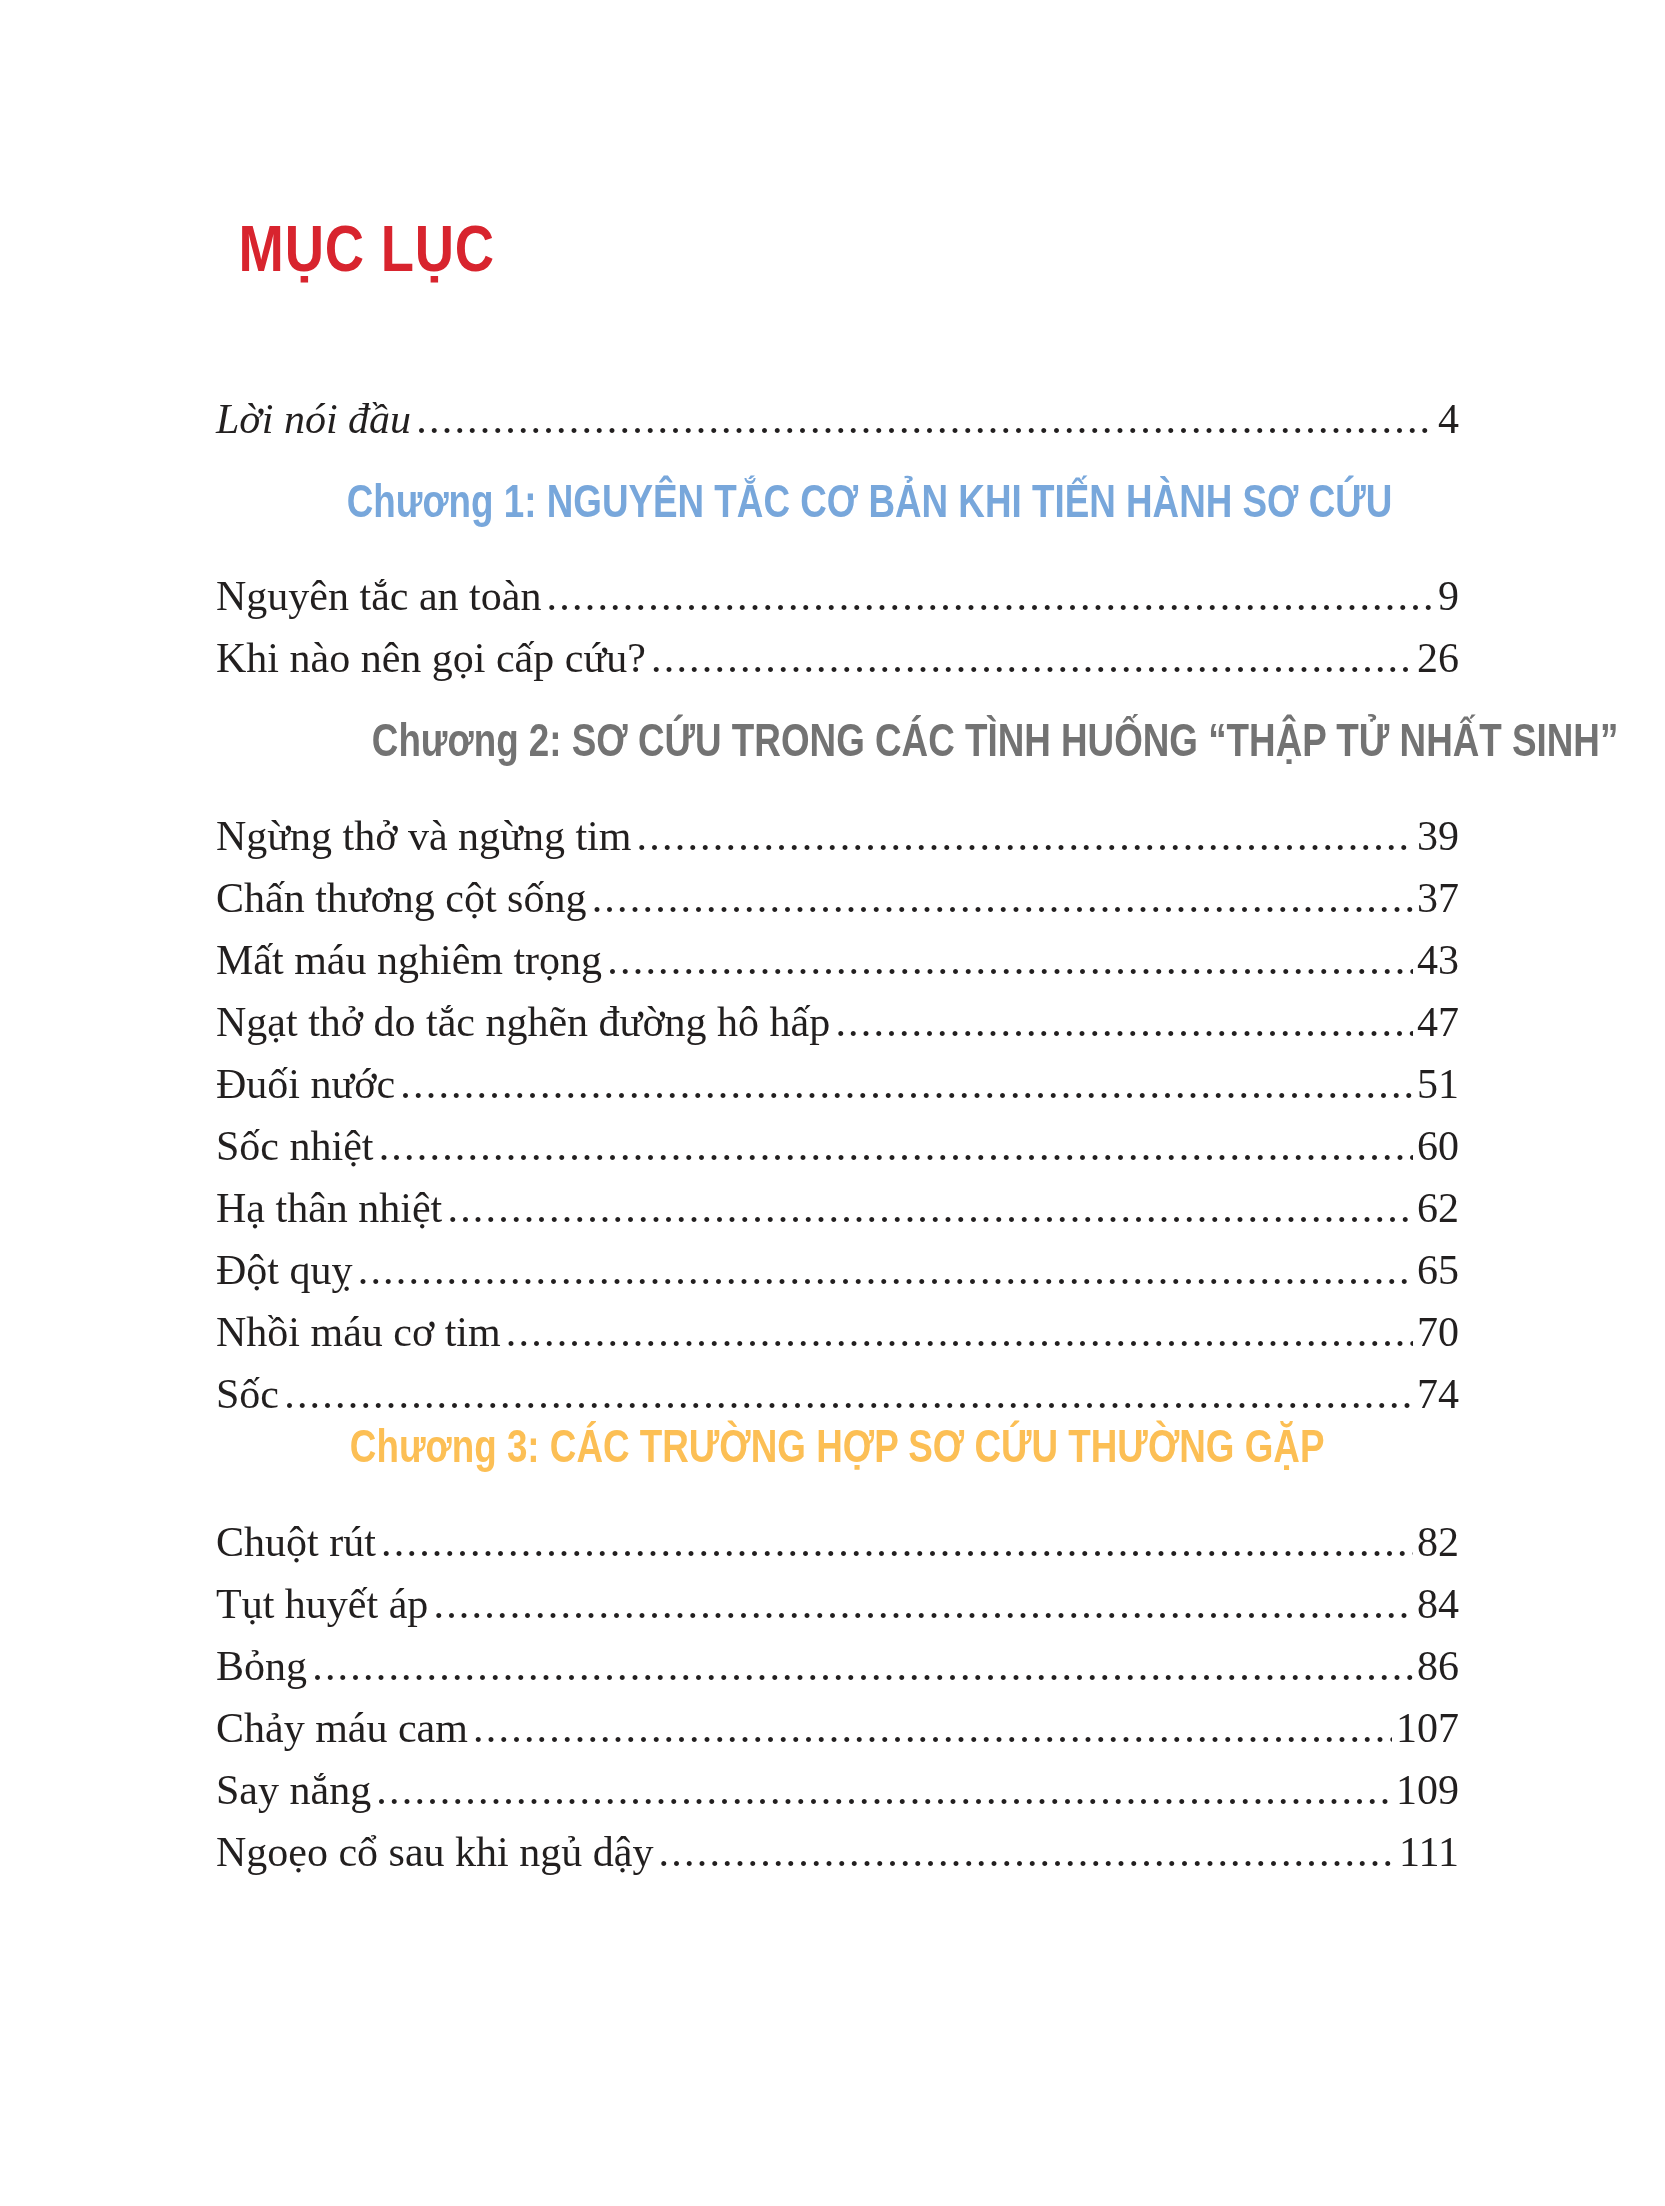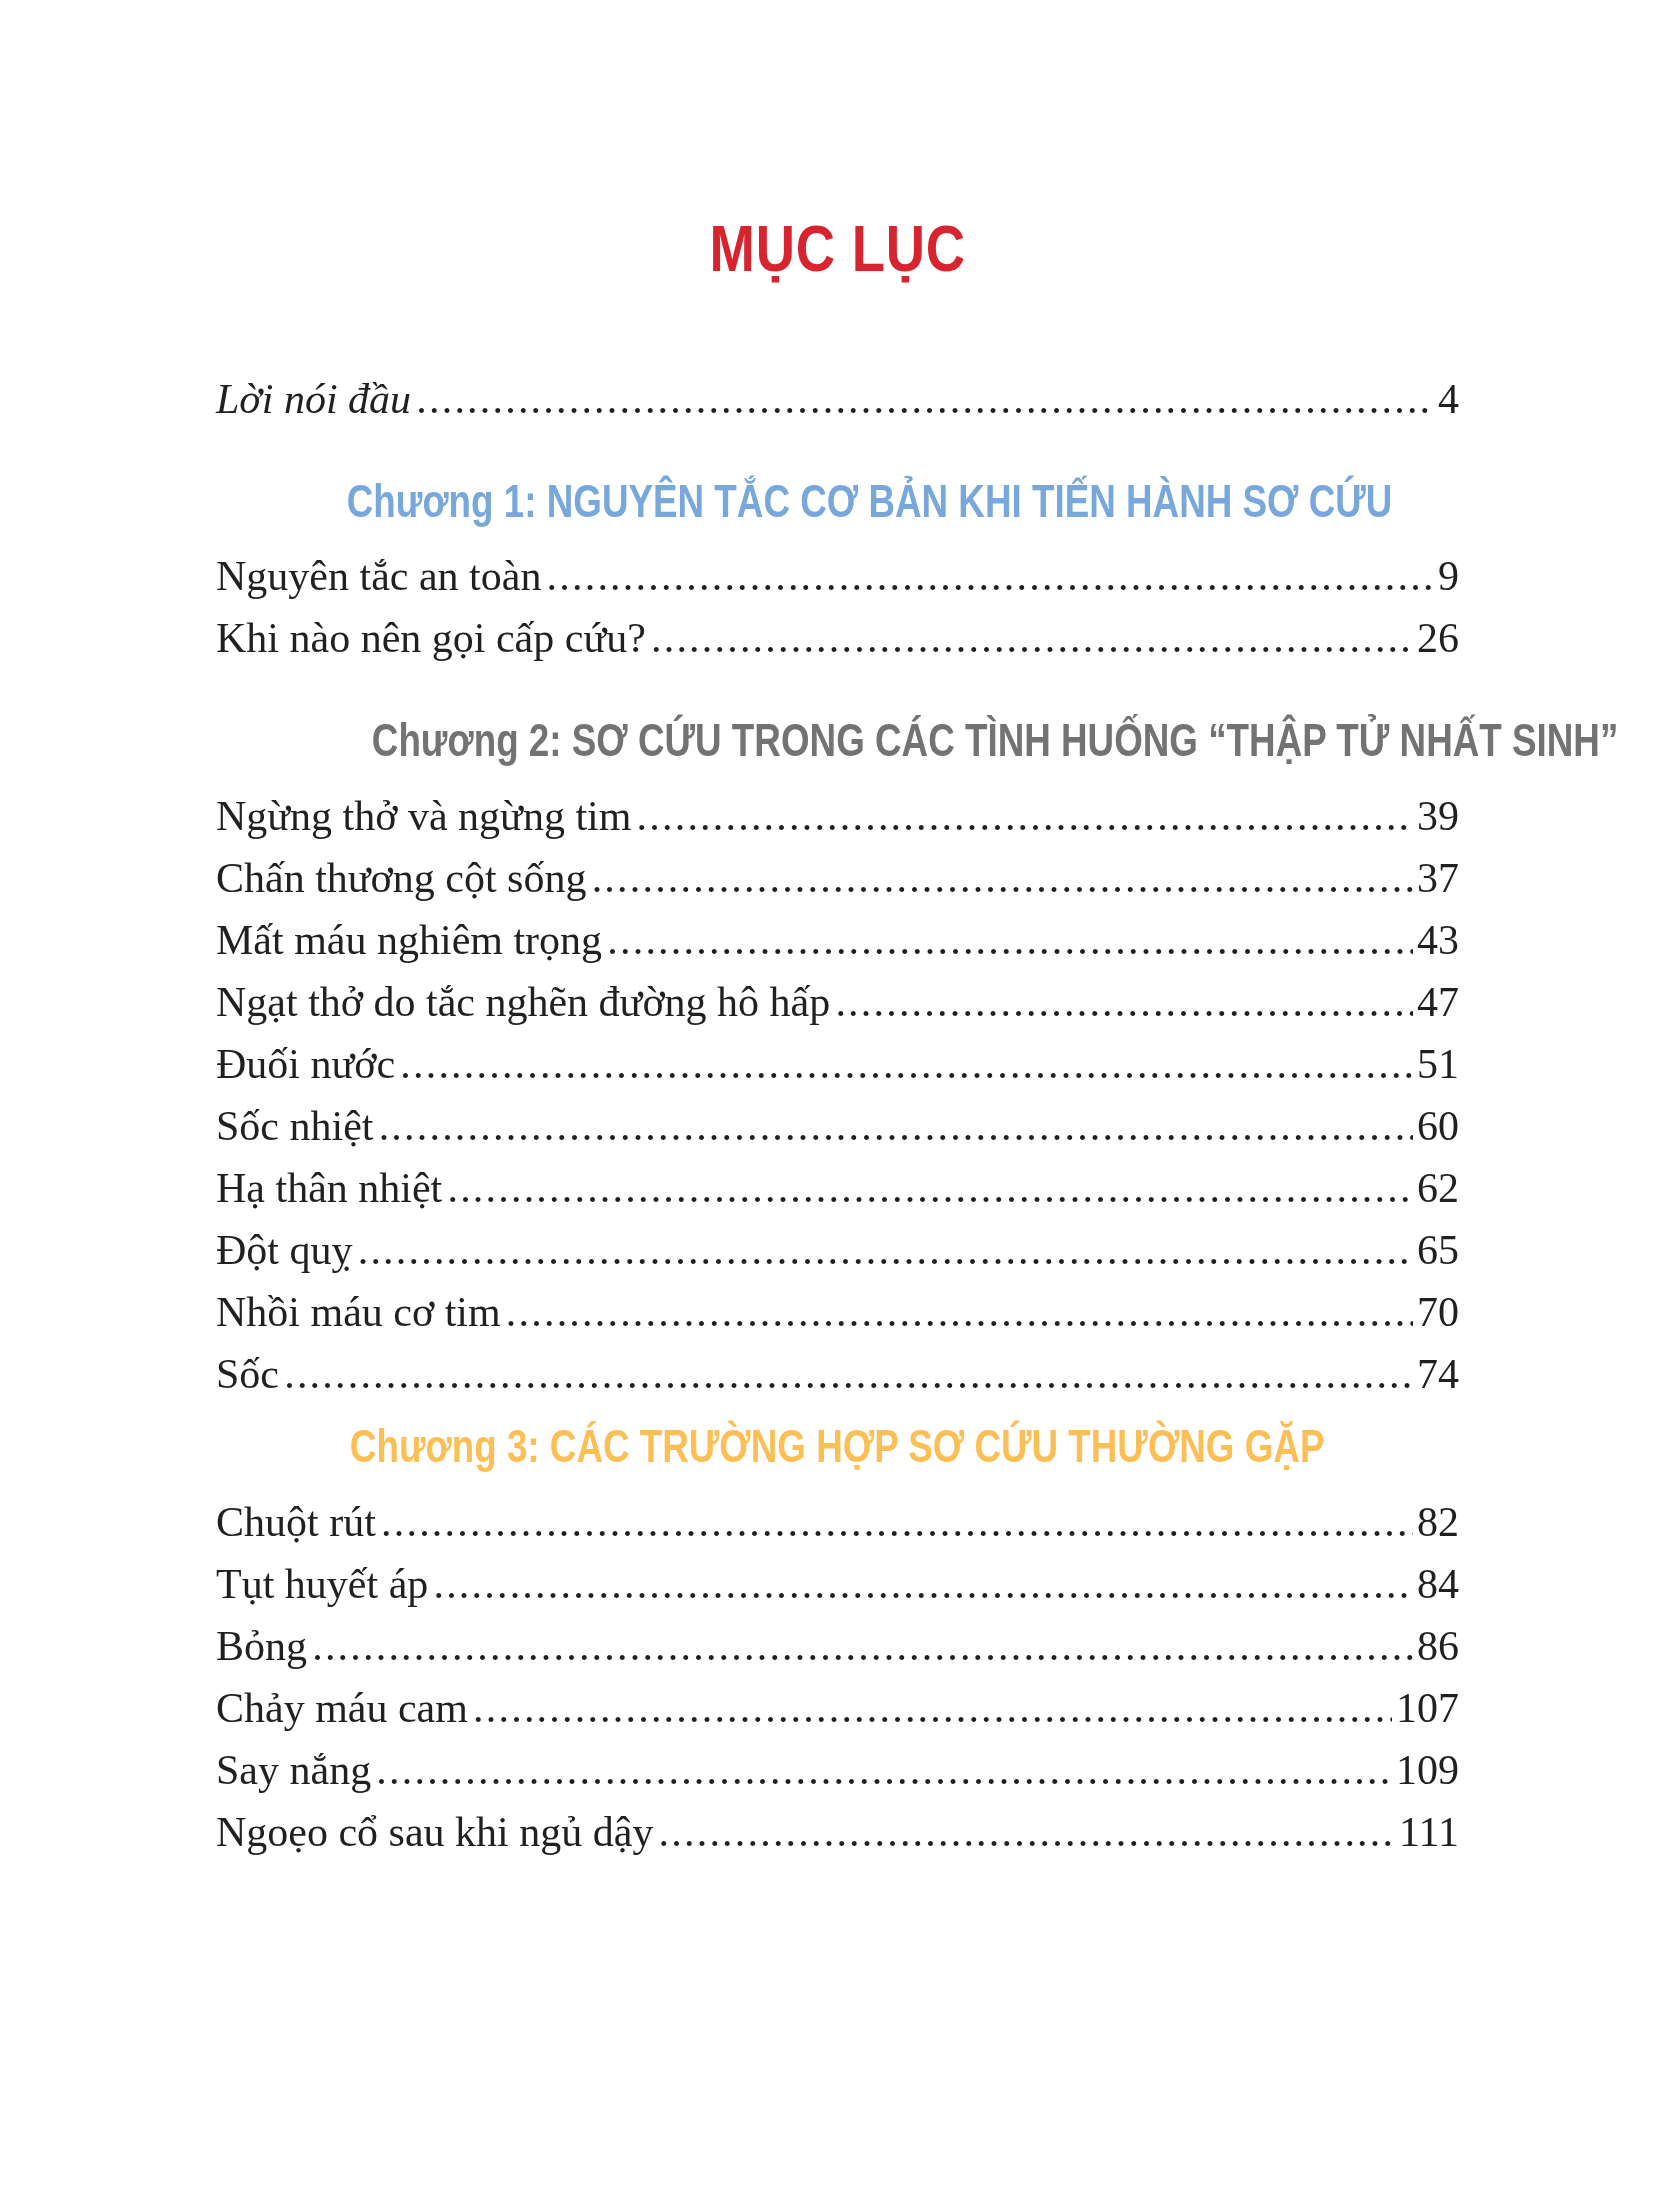--- a/index.html
+++ b/index.html
@@ -10,21 +10,21 @@
     background:#ffffff;
     overflow:hidden;
     font-family:"Liberation Serif","DejaVu Serif",serif;
     color:#221f1f;
   }
   .content{
     padding:0 206px 0 216px; 
   }
   .doc-title{
     margin:211px 0 0 0;
-    text-align:center;
+    text-align:left;
     font-family:"Liberation Sans","DejaVu Sans",sans-serif;
     font-weight:bold;
     font-size:64px;
     line-height:76px;
     color:#d8242e;
   }
   .doc-title .squeeze{
     display:inline-block;
     transform:scaleX(0.85);
     transform-origin:center;
@@ -50,21 +50,21 @@
   .ch2{color:#737373;}
   .ch3{color:#fcbf55;}
   .tight{margin-top:8.6px;}
   .entry{
     display:flex;
     align-items:baseline;
     font-size:42px;
     line-height:62px;
     height:62px;
   }
-  .entry .label{white-space:nowrap;}
+  .entry .label{white-space:nowrap;margin-top:20px;}
   .entry.italic .label{font-style:italic;}
   .entry .dots{
     flex:1;
     overflow:hidden;
     white-space:nowrap;
     margin-left:5.2px;
   }
   .entry .dots::after{
     content:"....................................................................................................................................................................";
     letter-spacing:2.2px;

